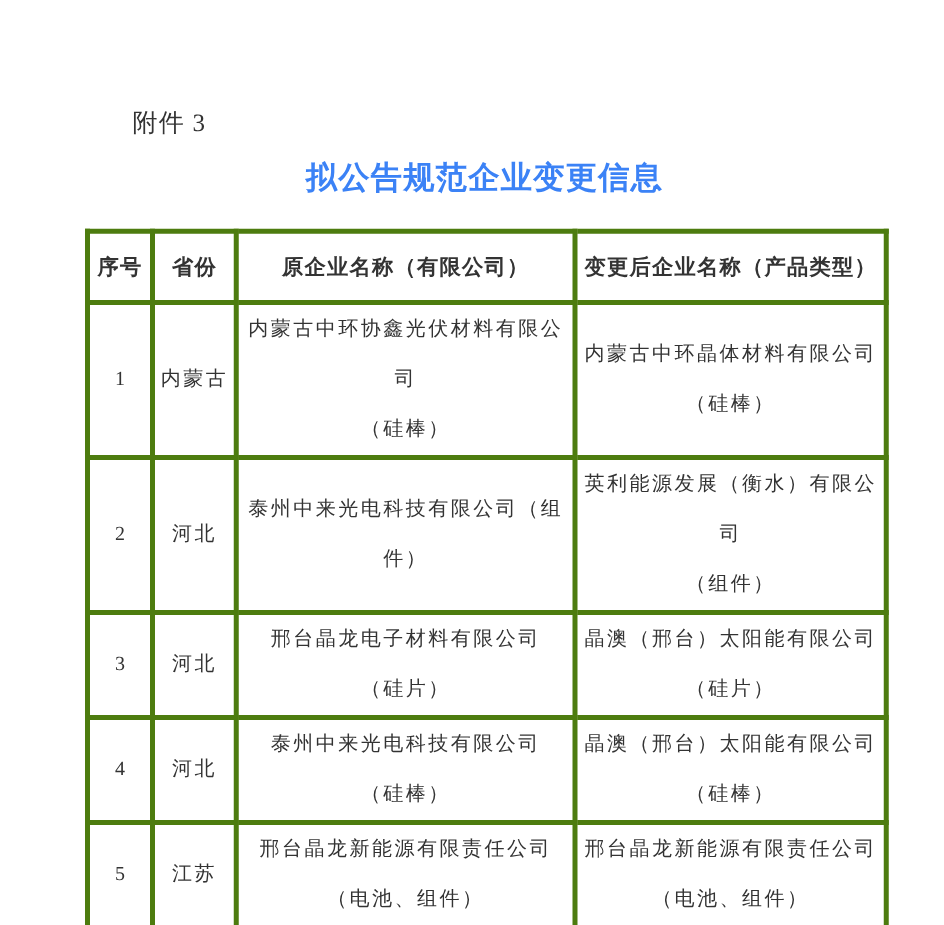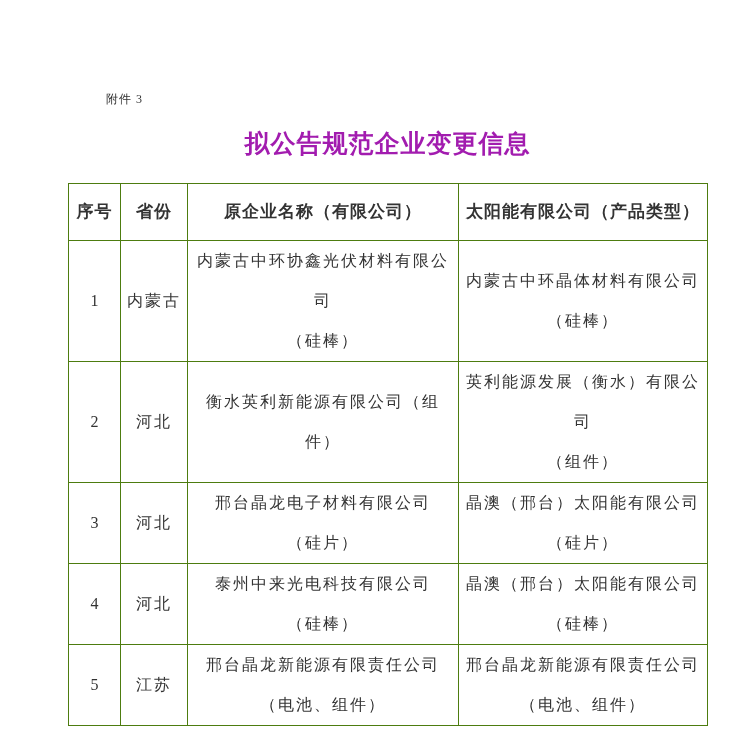--- a/index.html
+++ b/index.html
@@ -11,46 +11,46 @@
     overflow: hidden;
   }
   .page {
     position: relative;
     width: 755px; height: 740px;
     background: #ffffff;
   }
   .attachment-label {
     position: absolute;
     left: 106px; top: 86px;
-    font-size: 12px;
+    font-size: 20px;
     line-height: 26px;
     color: #333333;
     letter-spacing: 1px;
   }
   .doc-title {
     position: absolute;
     left: 68px; top: 127px;
     width: 639px;
     text-align: center;
-    font-family: Liberation Serif, serif;
+    font-family: Liberation Mono, monospace;
     font-weight: 700;
     font-size: 25px;
     line-height: 33px;
-    color: #a21caf;
+    color: #3b82f6;
     letter-spacing: 1px;
   }
   table.change-table {
     position: absolute;
     left: 68px; top: 183px;
     width: 639px;
     border-collapse: collapse;
     table-layout: fixed;
   }
   .change-table th, .change-table td {
-    border: 1px solid #4d7c0f;
+    border: 4px solid #4d7c0f;
     text-align: center;
     vertical-align: middle;
     padding: 0 2px;
     white-space: pre-line;
     overflow: hidden;
   }
   .change-table th {
     height: 57px;
     font-size: 17px;
     font-weight: 700;
@@ -84,36 +84,36 @@
       <col style="width:52px">
       <col style="width:67px">
       <col style="width:271px">
       <col style="width:249px">
     </colgroup>
     <thead>
       <tr>
         <th>序号</th>
         <th>省份</th>
         <th>原企业名称（有限公司）</th>
-        <th>太阳能有限公司（产品类型）</th>
+        <th>变更后企业名称（产品类型）</th>
       </tr>
     </thead>
     <tbody>
       <tr>
         <td class="cell-no">1</td>
         <td>内蒙古</td>
         <td>内蒙古中环协鑫光伏材料有限公司
 （硅棒）</td>
         <td>内蒙古中环晶体材料有限公司
 （硅棒）</td>
       </tr>
       <tr>
         <td class="cell-no">2</td>
         <td>河北</td>
-        <td>衡水英利新能源有限公司（组件）</td>
+        <td>泰州中来光电科技有限公司（组件）</td>
         <td>英利能源发展（衡水）有限公司
 （组件）</td>
       </tr>
       <tr>
         <td class="cell-no">3</td>
         <td>河北</td>
         <td>邢台晶龙电子材料有限公司
 （硅片）</td>
         <td>晶澳（邢台）太阳能有限公司
 （硅片）</td>

